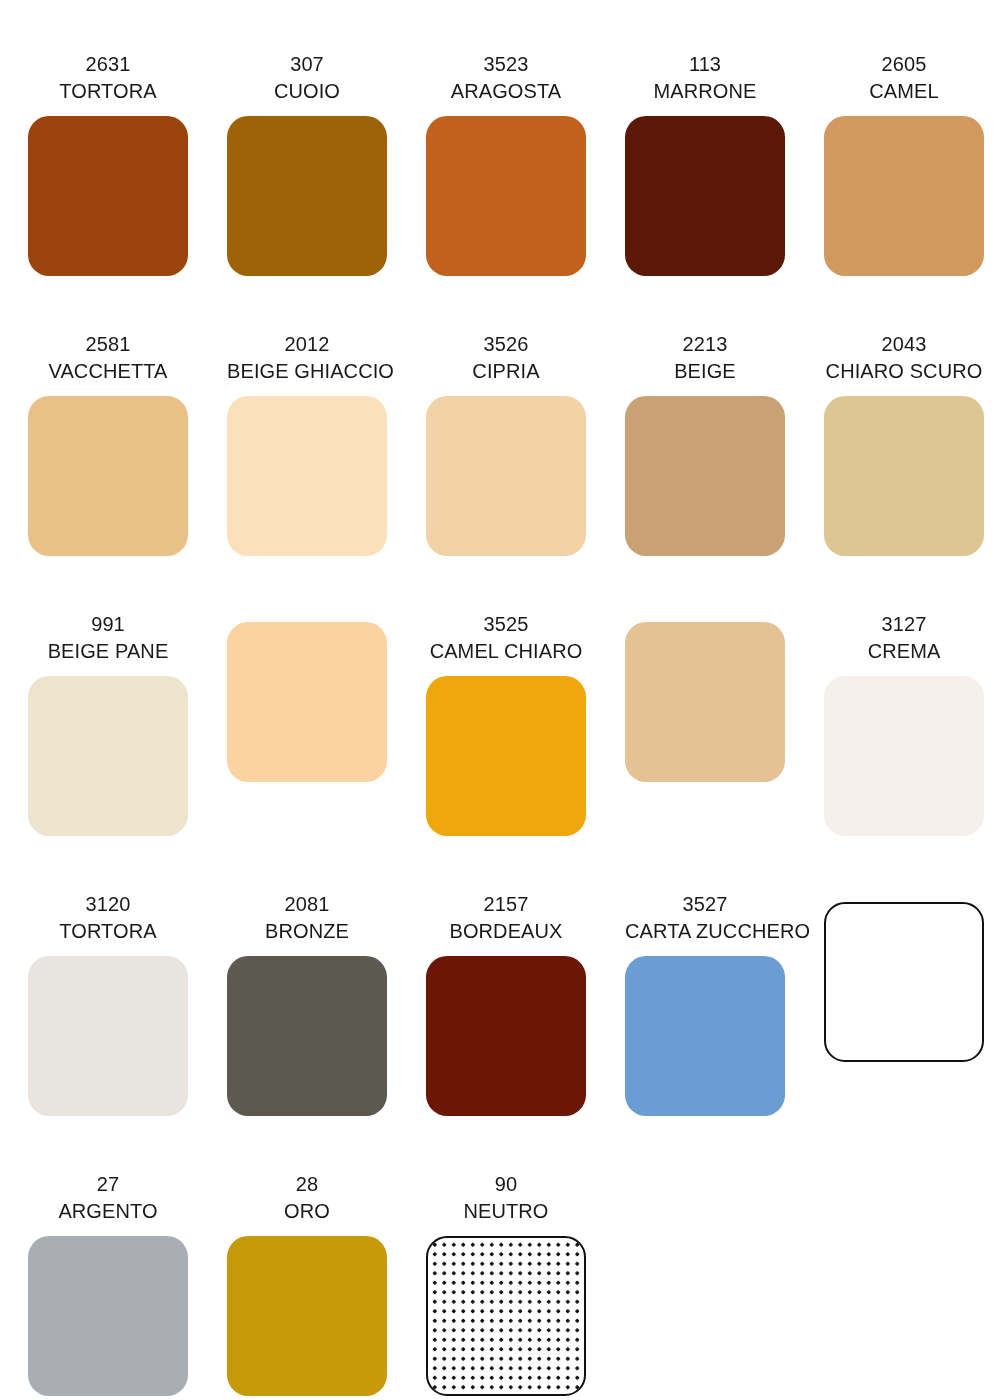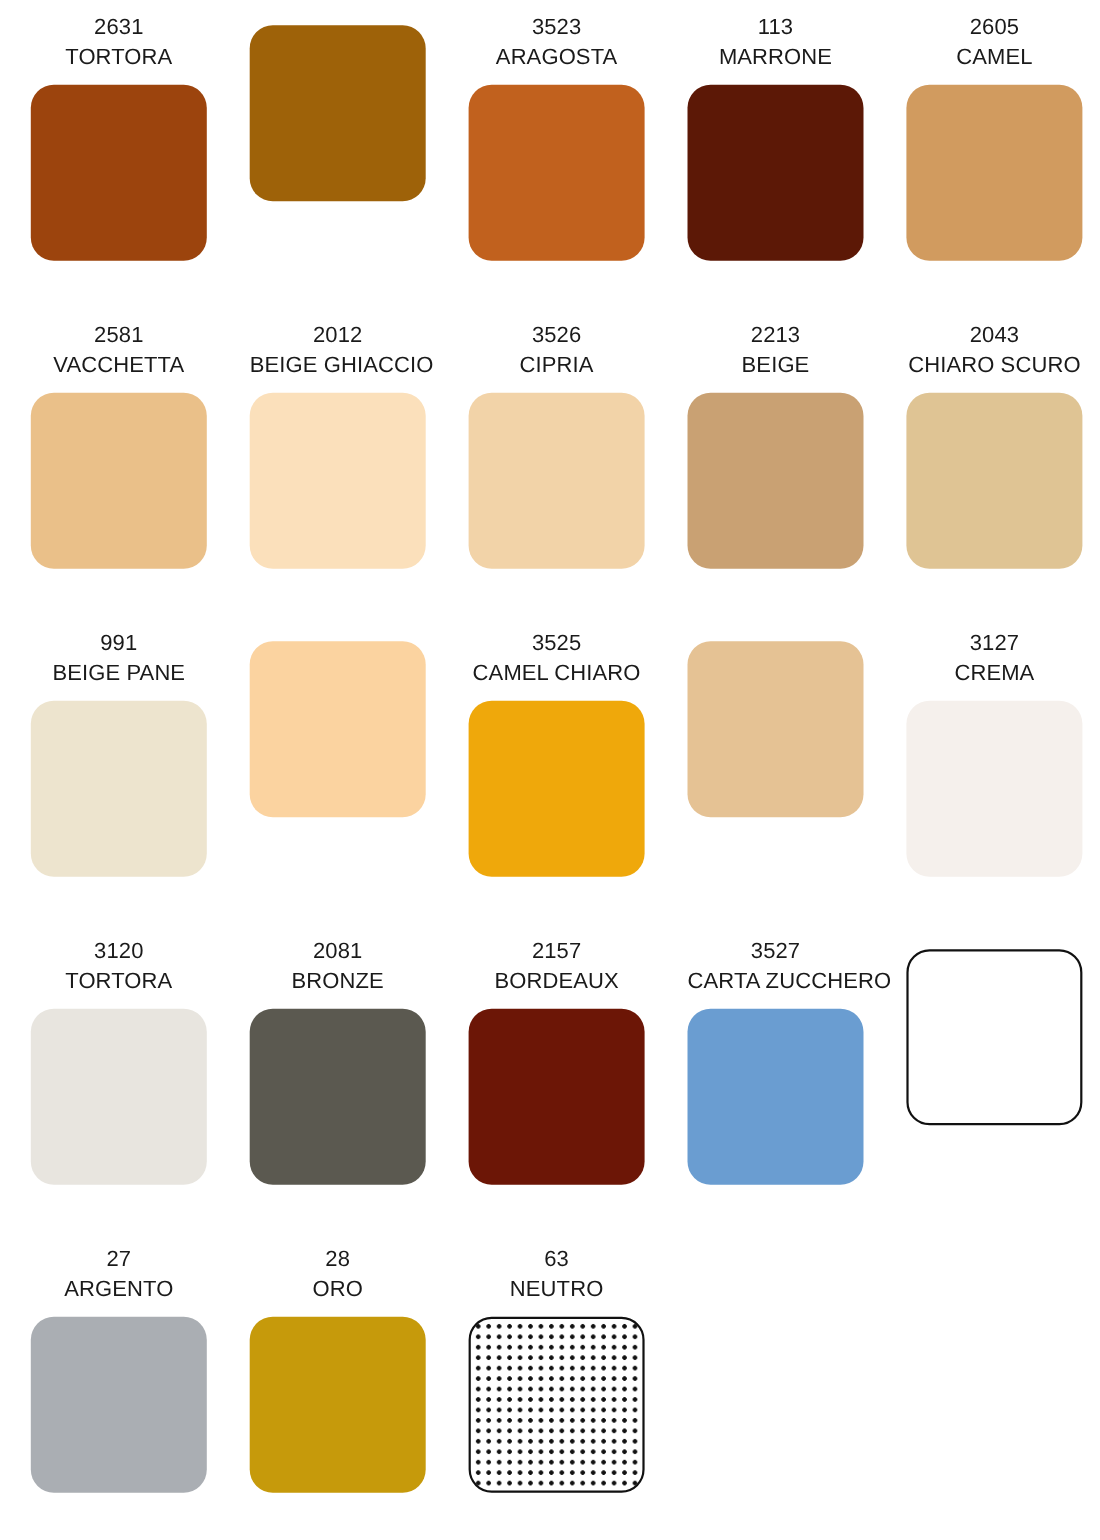--- a/index.html
+++ b/index.html
@@ -29,20 +29,21 @@
     padding-left: 28px;
     padding-top: 12px;
     box-sizing: border-box;
   }
 
   .swatch-cell {
     width: 219px;
     height: 280px;
     position: relative;
     box-sizing: border-box;
+    margin-top: 39px;
   }
 
   .swatch-label {
     width: 160px;
     text-align: center;
     color: #1a1a1a;
     font-size: 20px;
     line-height: 27px;
     letter-spacing: 0.1px;
     font-family: "Liberation Sans", sans-serif;
@@ -82,20 +83,24 @@
 <div id="palette-sheet">
   <div class="swatch-grid">
       <div class="swatch-cell">
         <div class="swatch-label">
           <span class="swatch-code">2631</span>
           <span class="swatch-name">TORTORA</span>
         </div>
         <div class="swatch-chip" style="background-color: rgb(156, 68, 13);"></div>
       </div>
       <div class="swatch-cell">
+        <div class="swatch-label">
+          <span class="swatch-code">307</span>
+          <span class="swatch-name">CUOIO</span>
+        </div>
         <div class="swatch-chip" style="background-color: rgb(158, 98, 9);"></div>
       </div>
       <div class="swatch-cell">
         <div class="swatch-label">
           <span class="swatch-code">3523</span>
           <span class="swatch-name">ARAGOSTA</span>
         </div>
         <div class="swatch-chip" style="background-color: rgb(193, 97, 30);"></div>
       </div>
       <div class="swatch-cell">
@@ -214,19 +219,19 @@
       </div>
       <div class="swatch-cell">
         <div class="swatch-label">
           <span class="swatch-code">28</span>
           <span class="swatch-name">ORO</span>
         </div>
         <div class="swatch-chip" style="background-color: rgb(198, 154, 11);"></div>
       </div>
       <div class="swatch-cell">
         <div class="swatch-label">
-          <span class="swatch-code">63</span>
+          <span class="swatch-code">90</span>
           <span class="swatch-name">NEUTRO</span>
         </div>
         <div class="swatch-chip dotted"></div>
       </div>
     </div>
 </div>
 
 </body></html>

